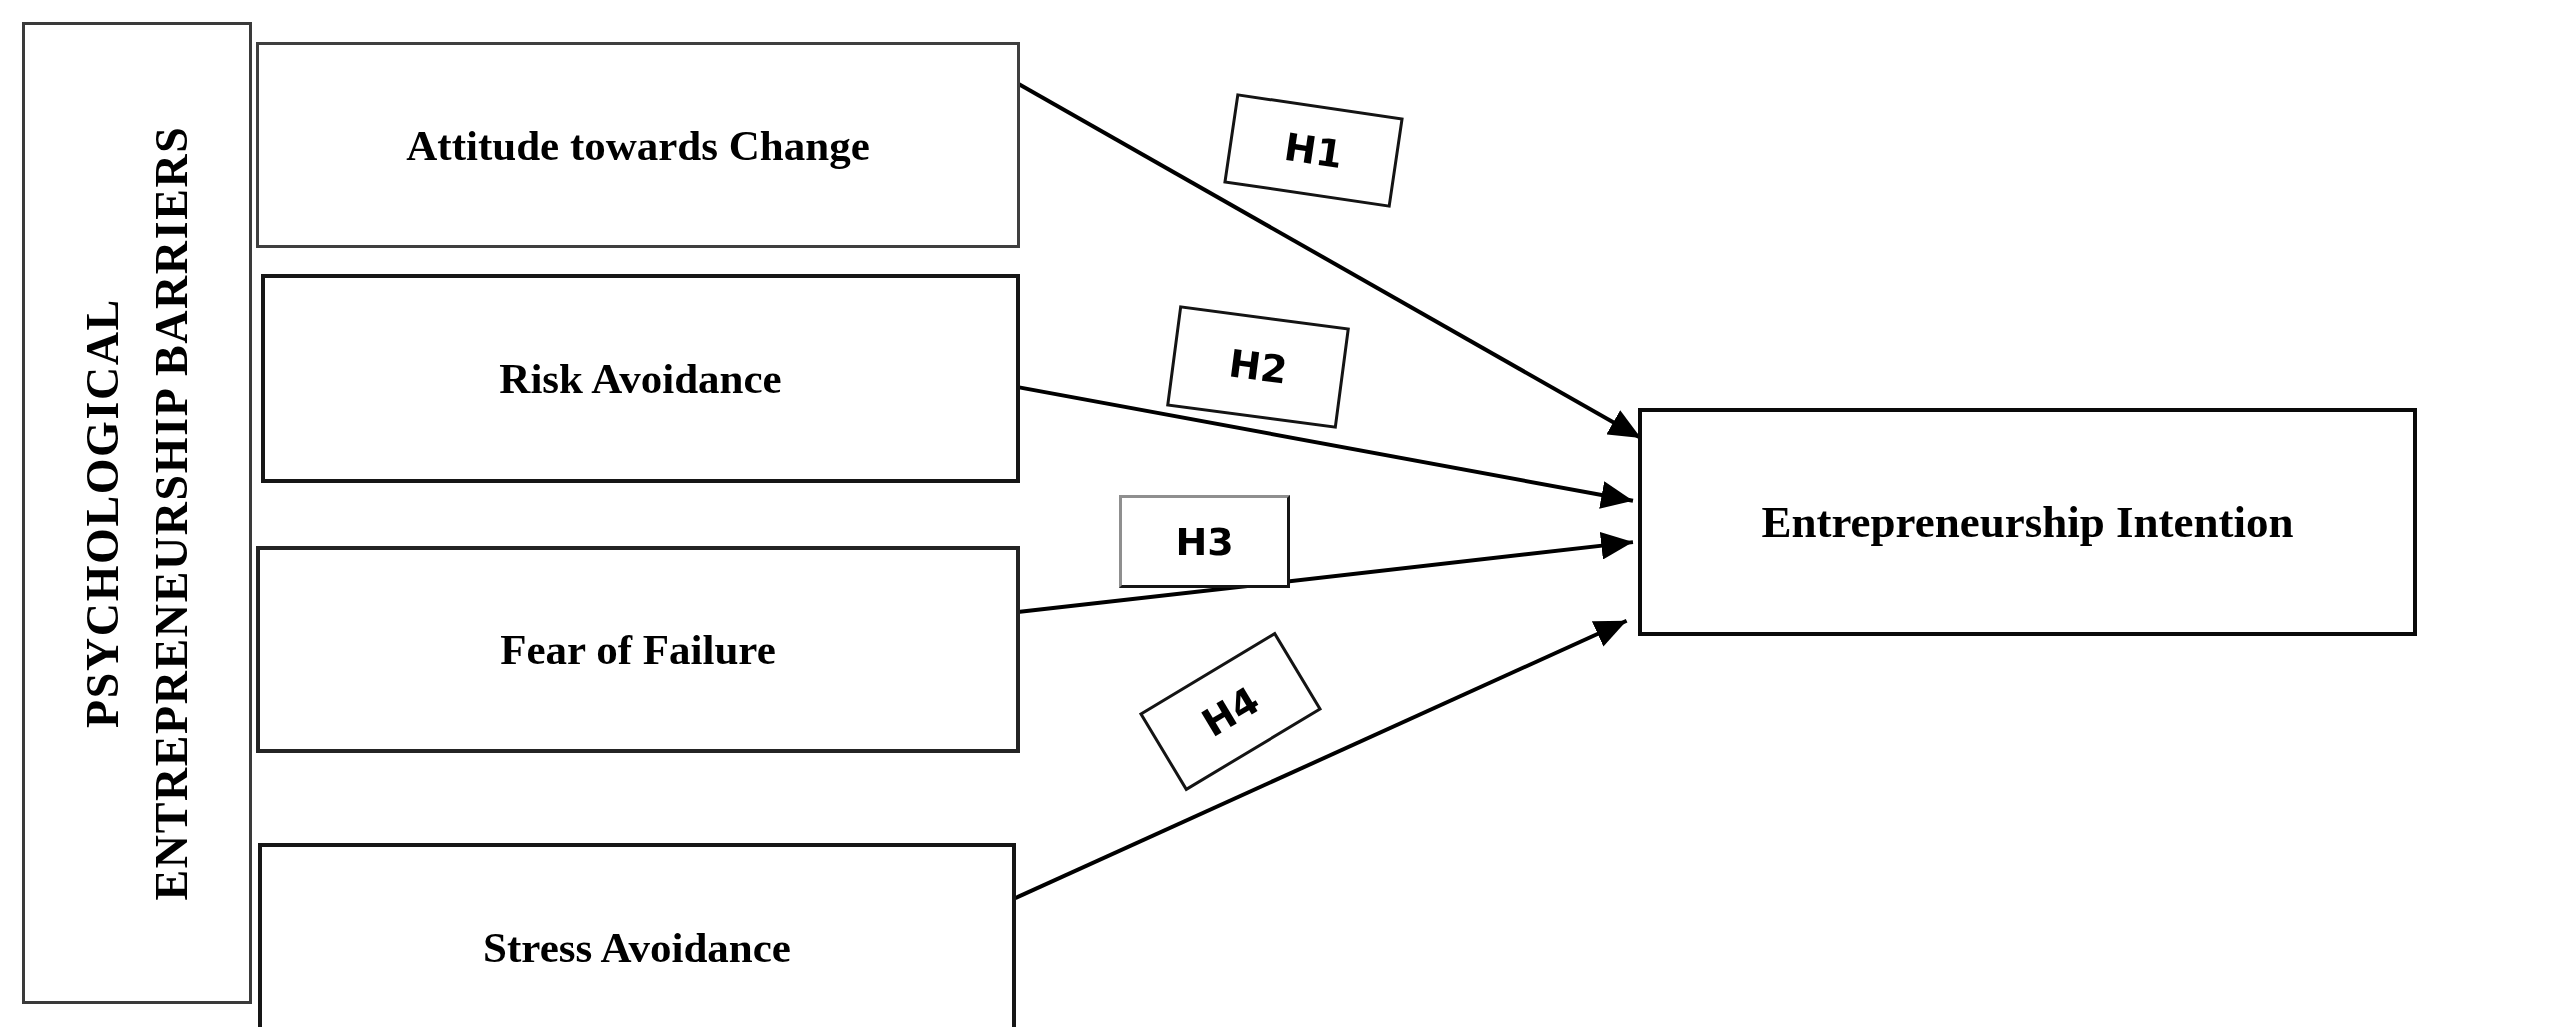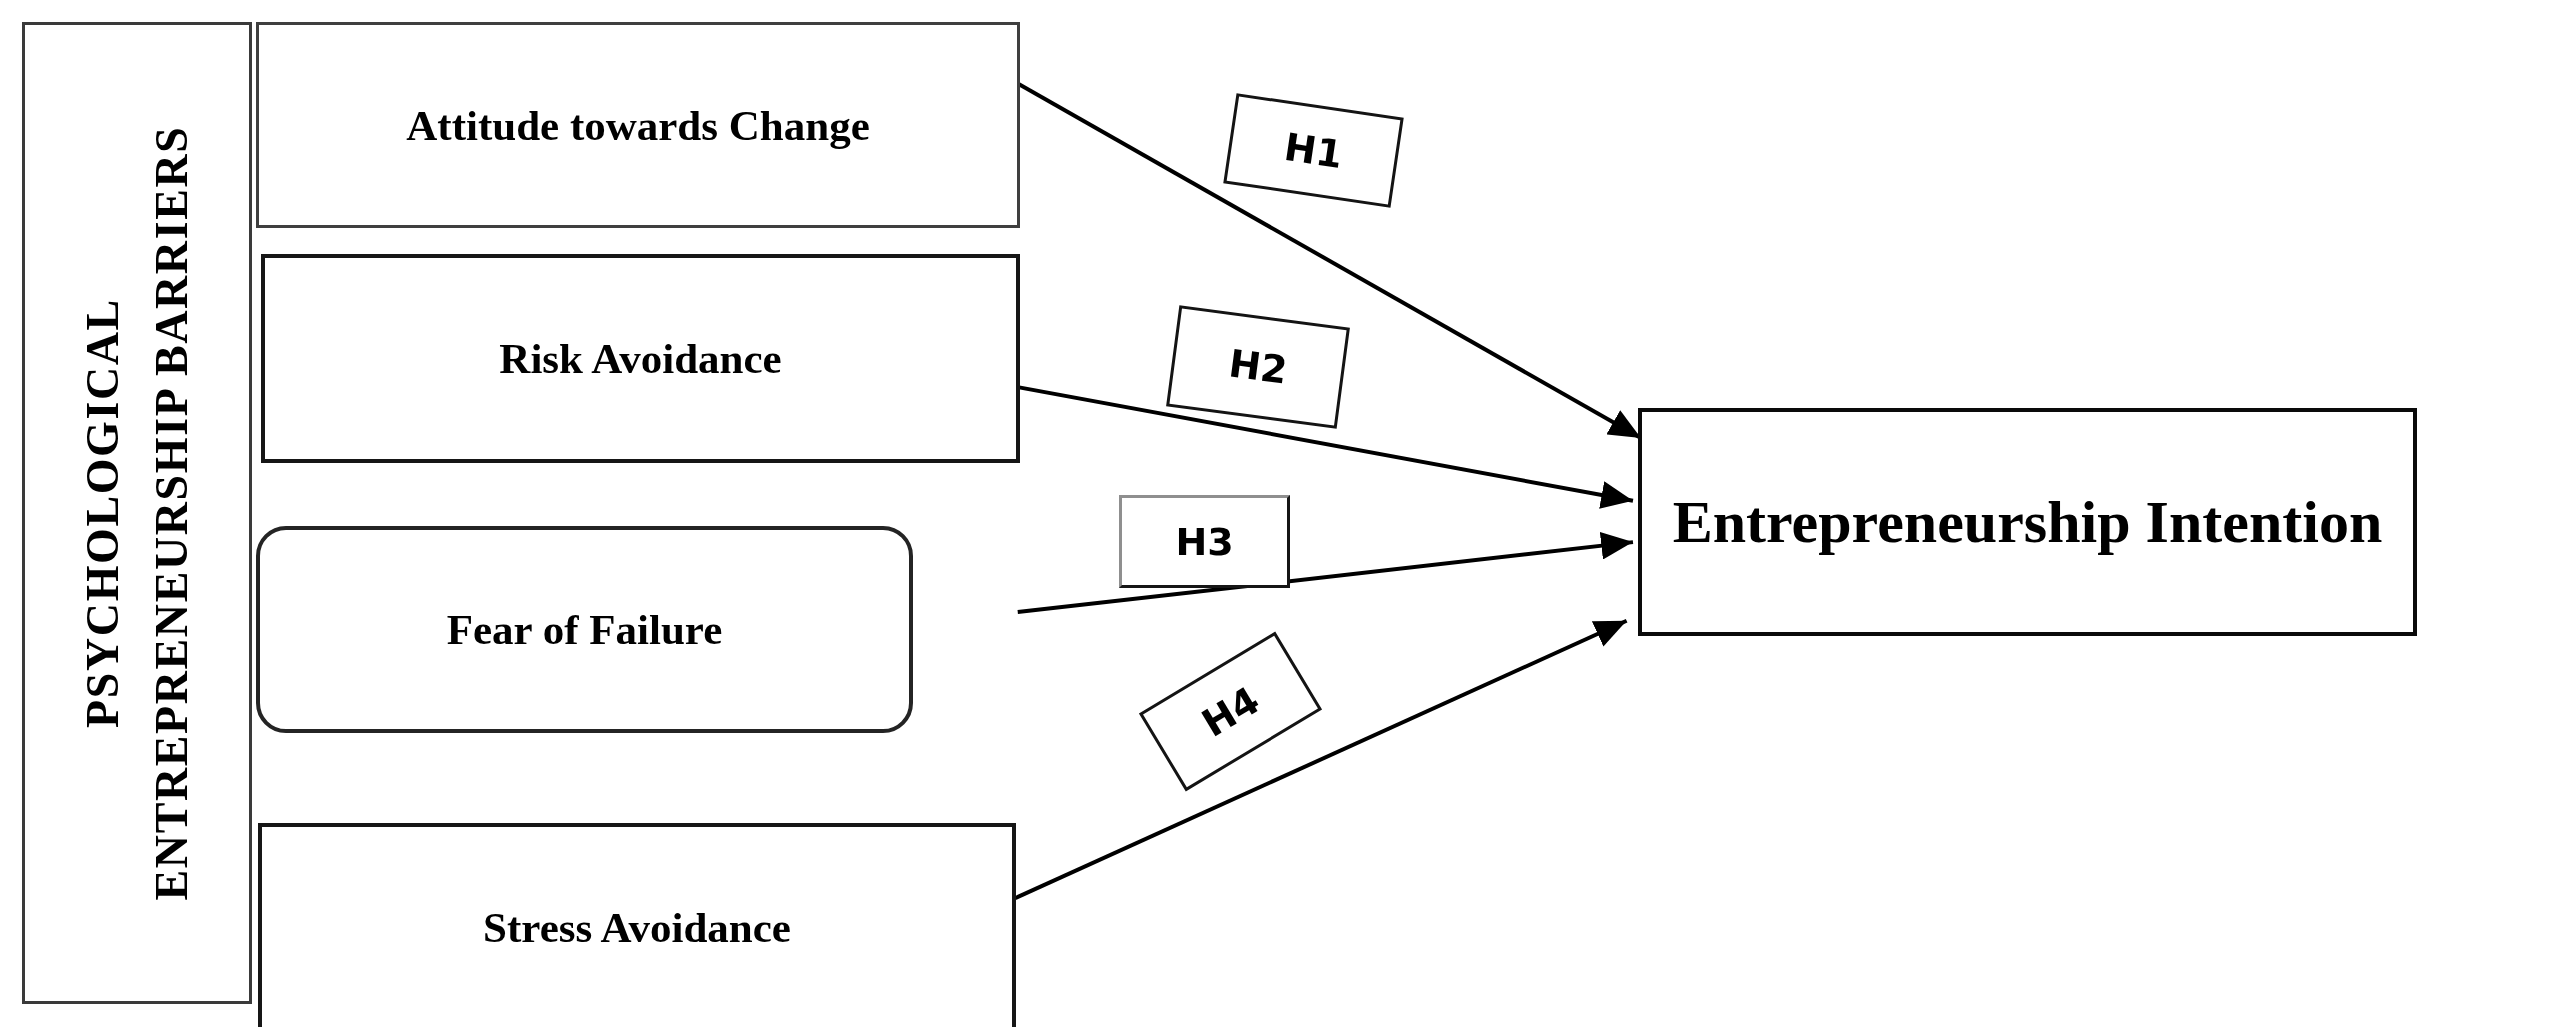--- a/index.html
+++ b/index.html
@@ -5,35 +5,35 @@
   html,body{margin:0;padding:0;background:#ffffff;}
   #canvas{
     position:relative;width:2576px;height:1027px;background:#ffffff;
     font-family:"Liberation Serif","DejaVu Serif",serif;color:#000;overflow:hidden;
   }
   .box{
     position:absolute;background:#ffffff;box-sizing:border-box;
     display:flex;align-items:center;justify-content:center;text-align:center;
     font-weight:bold;z-index:2;
   }
-  .barrier{border:4px solid #161616;font-size:43px;}
+  .barrier{border:4px solid #161616;font-size:43px;margin-top:20px;}
   #box1{left:256px;top:22px;width:764px;height:206px;border:3.2px solid #3f3f3f;}
   #box2{left:261px;top:254px;width:759px;height:209px;text-align:center;}
-  #box3{left:256px;top:526px;width:657px;height:207px;border-color:#242424;border-radius:30px;}
+  #box3{left:256px;top:526px;width:764px;height:207px;border-color:#242424;}
   #box4{left:258px;top:823px;width:758px;height:208px;}
   #group-box{
     left:22px;top:21.5px;width:230px;height:982px;border:3.2px solid #3a3a3a;z-index:2;
   }
   #group-label{
     transform:rotate(-90deg);text-align:center;white-space:nowrap;
     font-weight:bold;font-size:46px;line-height:1.5;letter-spacing:1.6px;
   }
   #outcome{
     left:1638px;top:408px;width:779px;height:228px;border:4.8px solid #0a0a0a;
-    font-size:60px;z-index:2;
+    font-size:45px;z-index:2;
   }
   .hlabel{
     position:absolute;background:#ffffff;box-sizing:border-box;border:3.2px solid #141414;
     display:flex;align-items:center;justify-content:center;
     font-family:"DejaVu Sans","Liberation Sans",sans-serif;font-weight:bold;font-size:38px;
     z-index:3;
   }
   #h1{left:1229px;top:105px;width:169px;height:91px;transform:rotate(8.4deg);}
   #h2{left:1172px;top:316px;width:172px;height:102px;transform:rotate(7.5deg);}
   #h3{left:1119px;top:495px;width:171px;height:93px;

